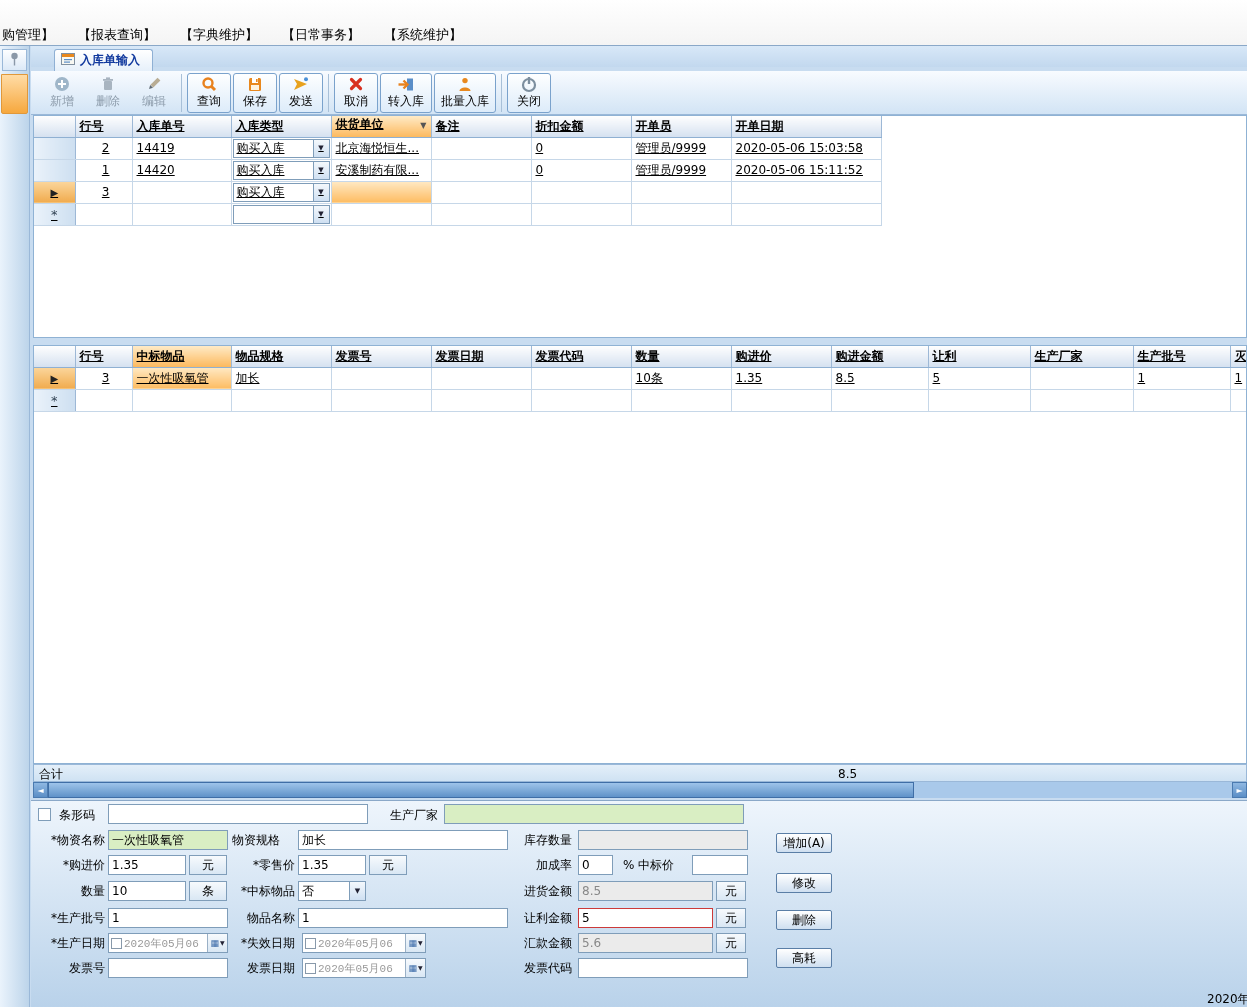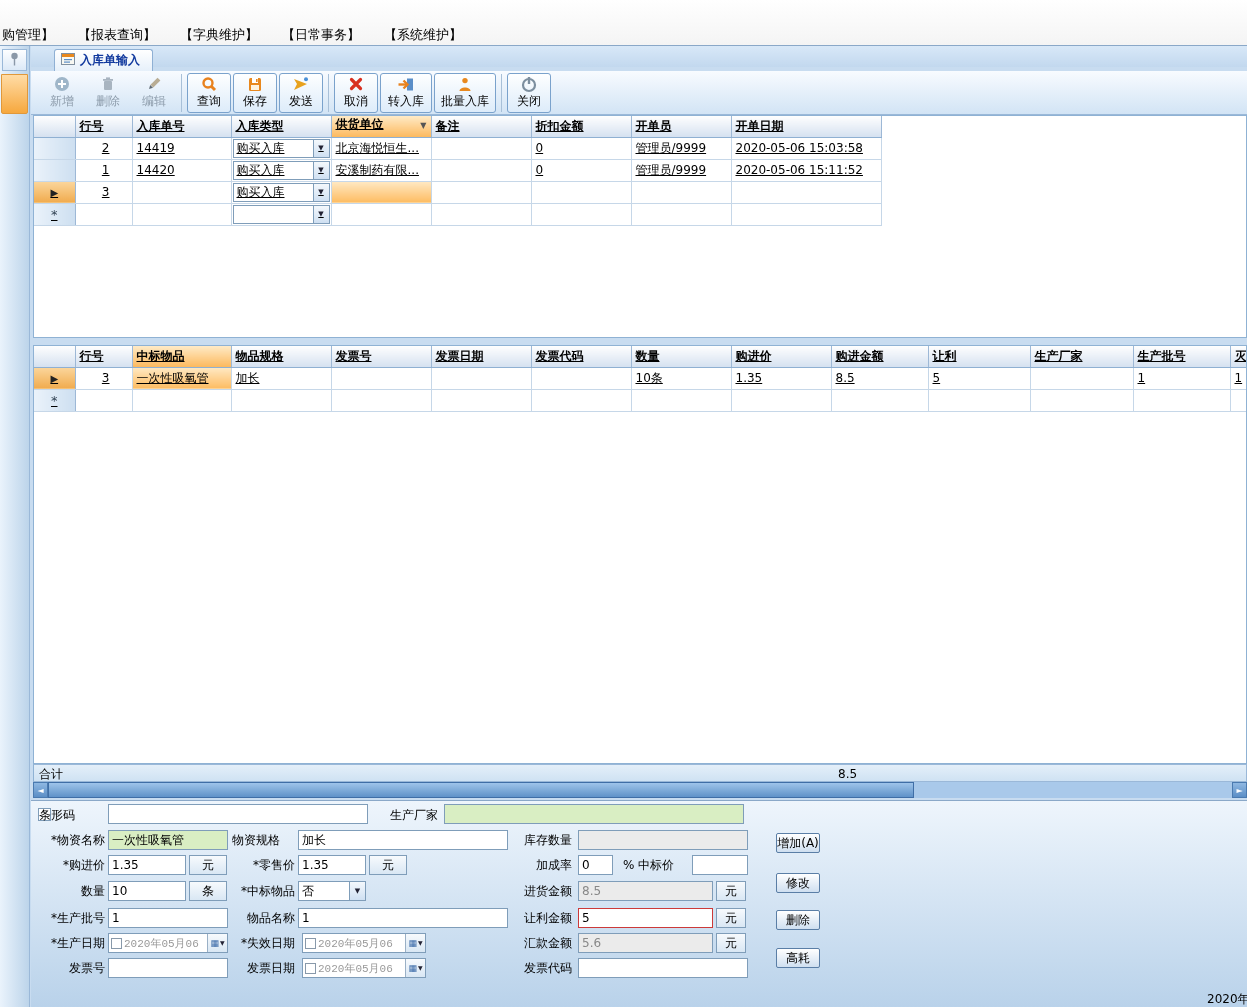--- a/index.html
+++ b/index.html
@@ -58,21 +58,21 @@
 
   
   .panel{position:absolute;left:0;right:0;top:754px;bottom:0;background:linear-gradient(#eef5fc,#b9d2ea);border-top:1px solid #8aa8c8;}
   .plbl{position:absolute;height:20px;line-height:20px;white-space:nowrap;}
   .rlbl{position:absolute;height:20px;line-height:20px;text-align:right;white-space:nowrap;}
   .inp{position:absolute;height:20px;border:1px solid #7f9db9;background:#fff;padding:0 3px;line-height:18px;overflow:hidden;white-space:nowrap;}
   .inp.green{background:#d9eec3;}
   .inp.grey{background:#ebebeb;color:#888;}
   .inp.red{border:1px solid #cc3a3a;}
   .unitbtn{position:absolute;height:20px;line-height:18px;text-align:center;border:1px solid #7f9db9;background:linear-gradient(#f7fafd,#d9e7f4);cursor:pointer;}
-  .abtn{position:absolute;width:44px;height:20px;border:1px solid #5a7ea6;border-radius:2px;background:linear-gradient(#ffffff,#cfdff0);text-align:center;line-height:18px;cursor:pointer;}
+  .abtn{position:absolute;width:56px;height:20px;border:1px solid #5a7ea6;border-radius:2px;background:linear-gradient(#ffffff,#cfdff0);text-align:center;line-height:18px;cursor:pointer;}
   .checkbox{position:absolute;width:13px;height:13px;border:1px solid #7f9db9;background:#fff;}
   .fcombo{position:absolute;height:20px;border:1px solid #7f9db9;background:#fff;display:flex;}
   .fcombo .ctxt{flex:1;padding:0 3px;line-height:18px;}
   .fcombo .cbtn{width:16px;background:linear-gradient(#f4f8fc,#cfe0f2);border-left:1px solid #7f9db9;display:flex;align-items:center;justify-content:center;font-size:7px;color:#223;}
   .dp{position:absolute;height:20px;border:1px solid #7f9db9;background:#fff;display:flex;align-items:center;}
   .dp .chk{width:11px;height:11px;border:1px solid #8899aa;margin:0 2px;background:#fff;flex:none;}
   .dp .val{flex:1;color:#999;font-size:11px;overflow:hidden;white-space:nowrap;font-family:Liberation Mono, monospace;}
   .dp .cbtn2{width:20px;height:18px;border-left:1px solid #9ab0c6;display:flex;align-items:center;justify-content:center;gap:1px;background:linear-gradient(#f7fafd,#d9e7f4);flex:none;}
   .dp .cal{font-size:9px;color:#3a6aa8;line-height:1;}
   .dp .arr{font-size:6px;color:#223;line-height:1;}
@@ -396,21 +396,21 @@
       <div class="hscroll">
         <div class="sarrow">◄</div>
         <div class="sthumb"></div>
         <div class="strack"></div>
         <div class="sarrow">►</div>
       </div>
 
       <div class="panel">
 
         <span class="checkbox" style="left:7px;top:7px"></span>
-        <span class="plbl" style="left:8px;top:4px">条形码</span>
+        <span class="plbl" style="left:28px;top:4px">条形码</span>
         <div class="inp" style="left:77px;top:3px;width:260px"></div>
         <span class="plbl" style="left:359px;top:4px">生产厂家</span>
         <div class="inp green" style="left:413px;top:3px;width:300px"></div>
 
         <span class="rlbl" style="left:0;top:29px;width:74px">*物资名称</span>
         <div class="inp green" style="left:77px;top:29px;width:120px">一次性吸氧管</div>
         <span class="rlbl" style="left:165px;top:29px;width:84px">物资规格</span>
         <div class="inp" style="left:267px;top:29px;width:210px">加长</div>
         <span class="rlbl" style="left:460px;top:29px;width:81px">库存数量</span>
         <div class="inp grey" style="left:547px;top:29px;width:170px"></div>

